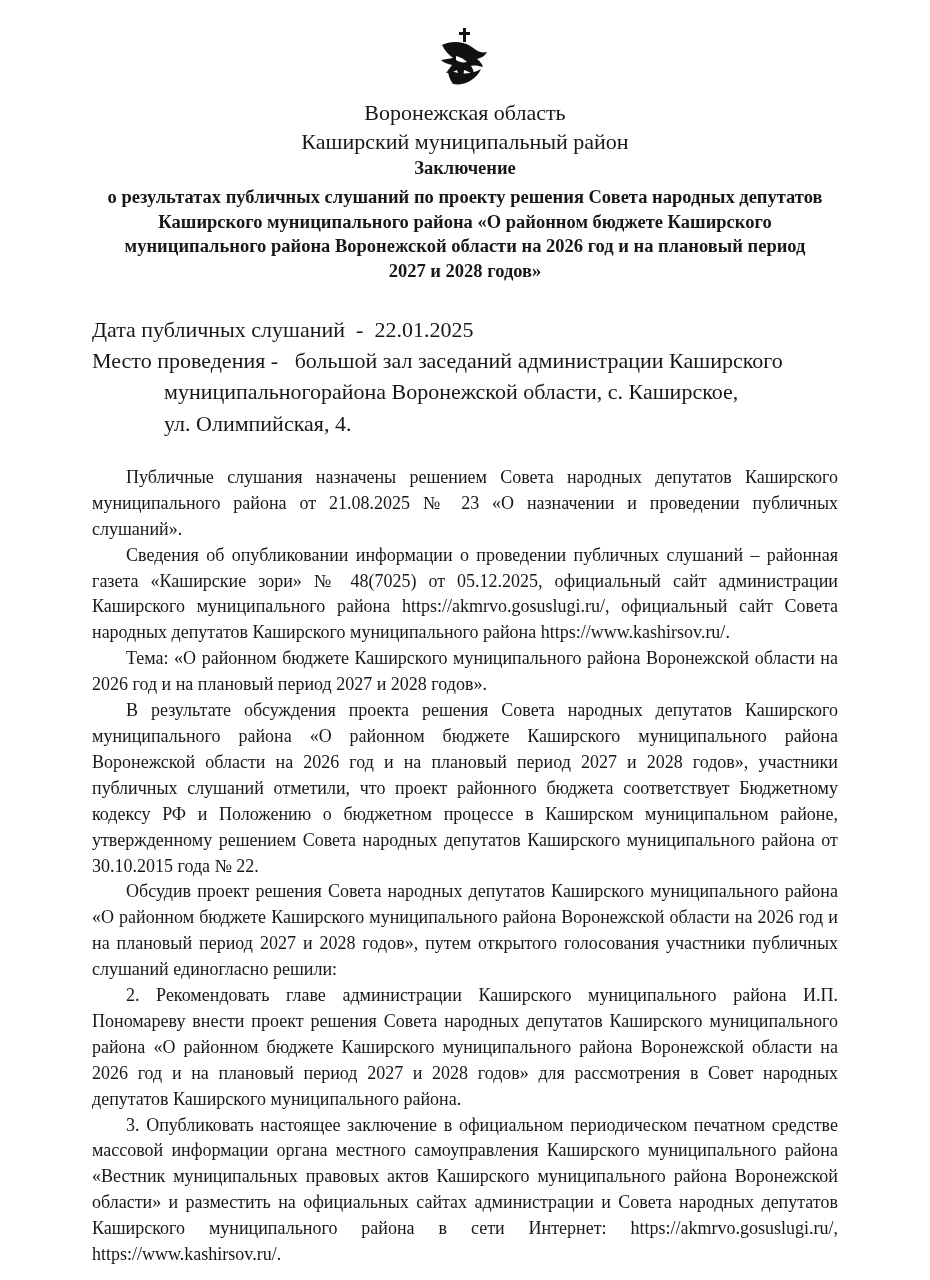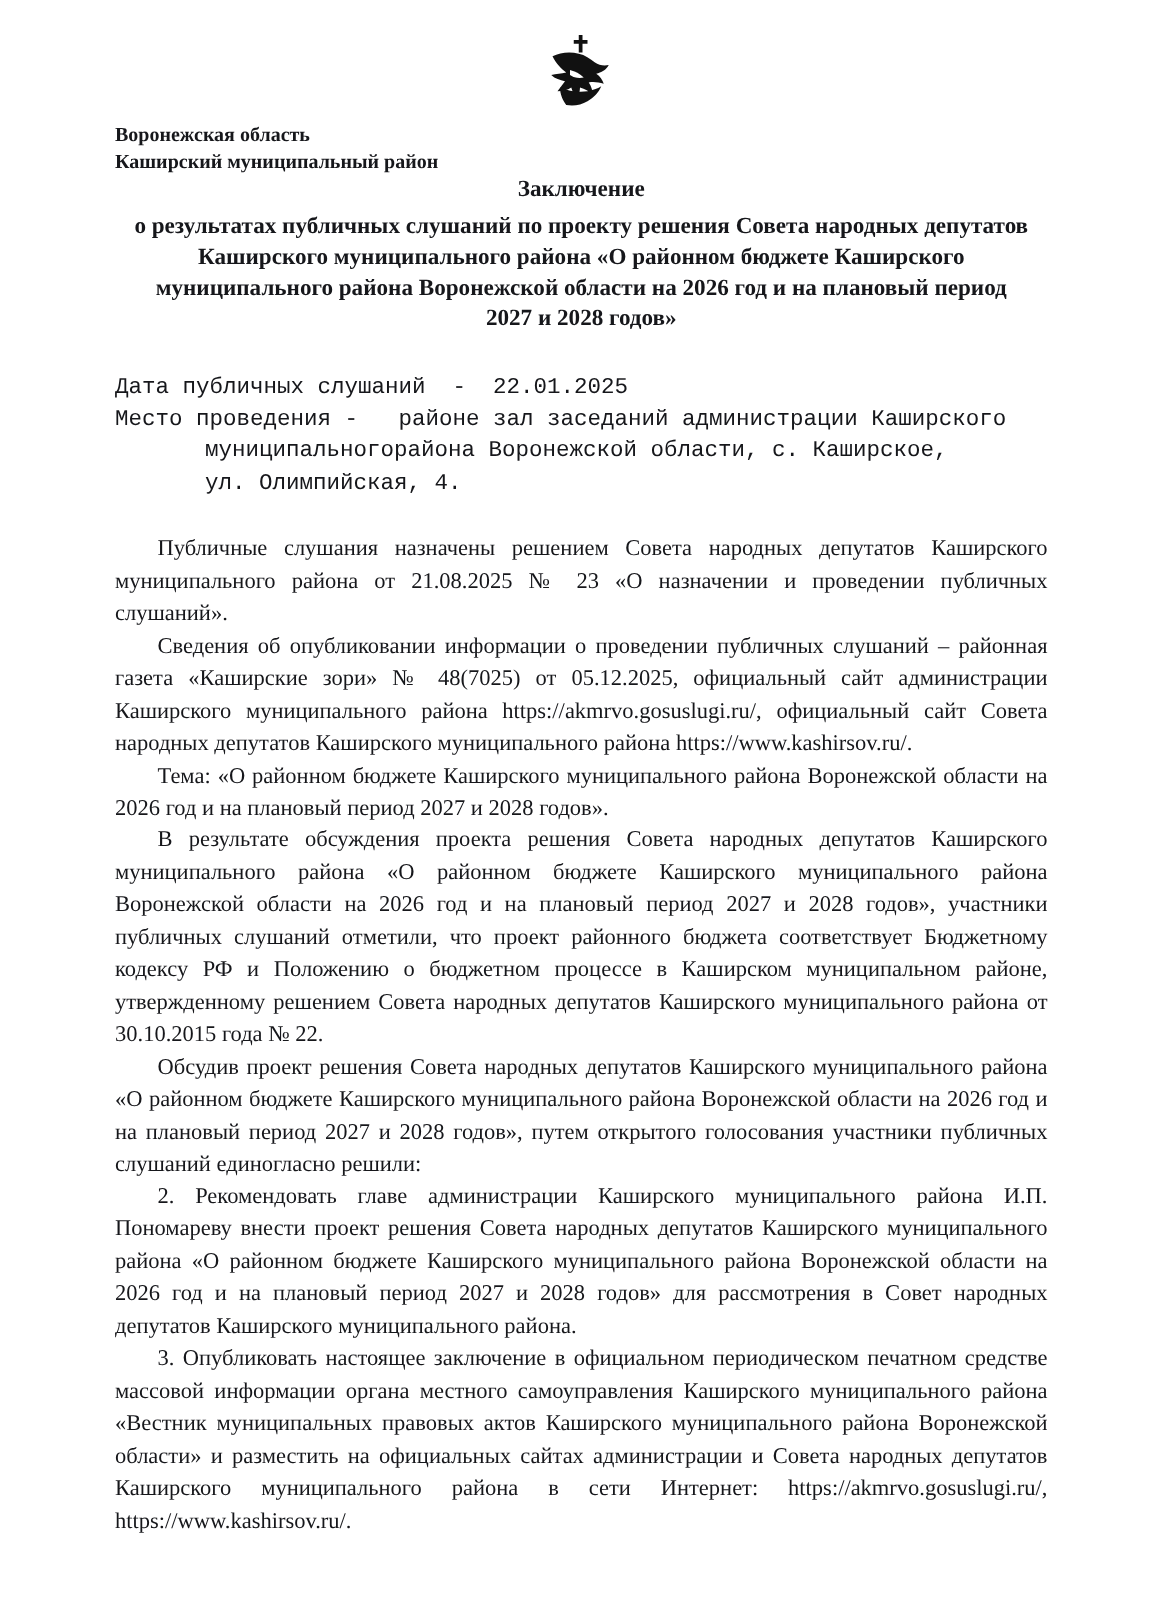--- a/index.html
+++ b/index.html
@@ -26,46 +26,45 @@
     justify-content: center;
     align-items: flex-start;
     height: 66px;
     margin-bottom: 6px;
   }
   .emblem {
     width: 62px;
     height: 64px;
   }
   .heading-block {
-    text-align: left;
-    font-weight: bold;
-    font-size: 16px;
+    text-align: center;
+    font-weight: normal;
+    font-size: 22px;
     line-height: 1.32;
     margin-top: 2px;
   }
   .heading-block div {
     white-space: nowrap;
   }
   .title-block {
     text-align: center;
     font-weight: bold;
     font-size: 18.5px;
     line-height: 1.34;
   }
   .title-line1 {
     margin-bottom: 4px;
   }
   .title-body {
     padding: 0 14px;
   }
   .meta {
     margin-top: 30px;
-    font-size: 18px;
+    font-size: 22px;
     line-height: 1.42;
-    font-family: Liberation Mono, monospace;
   }
   .meta-row {
     display: flex;
     align-items: baseline;
   }
   .meta-label {
     white-space: pre;
   }
   .meta-value {
     white-space: pre;
@@ -110,21 +109,21 @@
     <div class="title-body">о результатах публичных слушаний по проекту решения Совета народных депутатов Каширского муниципального района «О районном бюджете Каширского муниципального района Воронежской области на 2026 год и на плановый период 2027 и 2028 годов»</div>
   </div>
 
   <div class="meta">
     <div class="meta-row">
       <span class="meta-label">Дата публичных слушаний  -  </span>
       <span class="meta-value">22.01.2025</span>
     </div>
     <div class="meta-row">
       <span class="meta-label">Место проведения -   </span>
-      <span class="meta-value">районе зал заседаний администрации Каширского</span>
+      <span class="meta-value">большой зал заседаний администрации Каширского</span>
     </div>
     <div class="meta-place-rest">муниципальногорайона Воронежской области, с. Каширское,</div>
     <div class="meta-place-rest">ул. Олимпийская, 4.</div>
   </div>
 
   <div class="body-text">
     <p>Публичные слушания назначены решением Совета народных депутатов Каширского муниципального района от 21.08.2025 № 23 «О назначении и проведении публичных слушаний».</p>
     <p>Сведения об опубликовании информации о проведении публичных слушаний – районная газета «Каширские зори» № 48(7025) от 05.12.2025, официальный сайт администрации Каширского муниципального района https://akmrvo.gosuslugi.ru/, официальный сайт Совета народных депутатов Каширского муниципального района https://www.kashirsov.ru/.</p>
     <p>Тема: «О районном бюджете Каширского муниципального района Воронежской области на 2026 год и на плановый период 2027 и 2028 годов».</p>
     <p>В результате обсуждения проекта решения Совета народных депутатов Каширского муниципального района «О районном бюджете Каширского муниципального района Воронежской области на 2026 год и на плановый период  2027 и 2028 годов», участники публичных слушаний отметили, что проект районного бюджета соответствует  Бюджетному кодексу РФ и Положению о бюджетном процессе в Каширском муниципальном районе, утвержденному решением Совета народных депутатов Каширского муниципального района от 30.10.2015 года № 22.</p>

